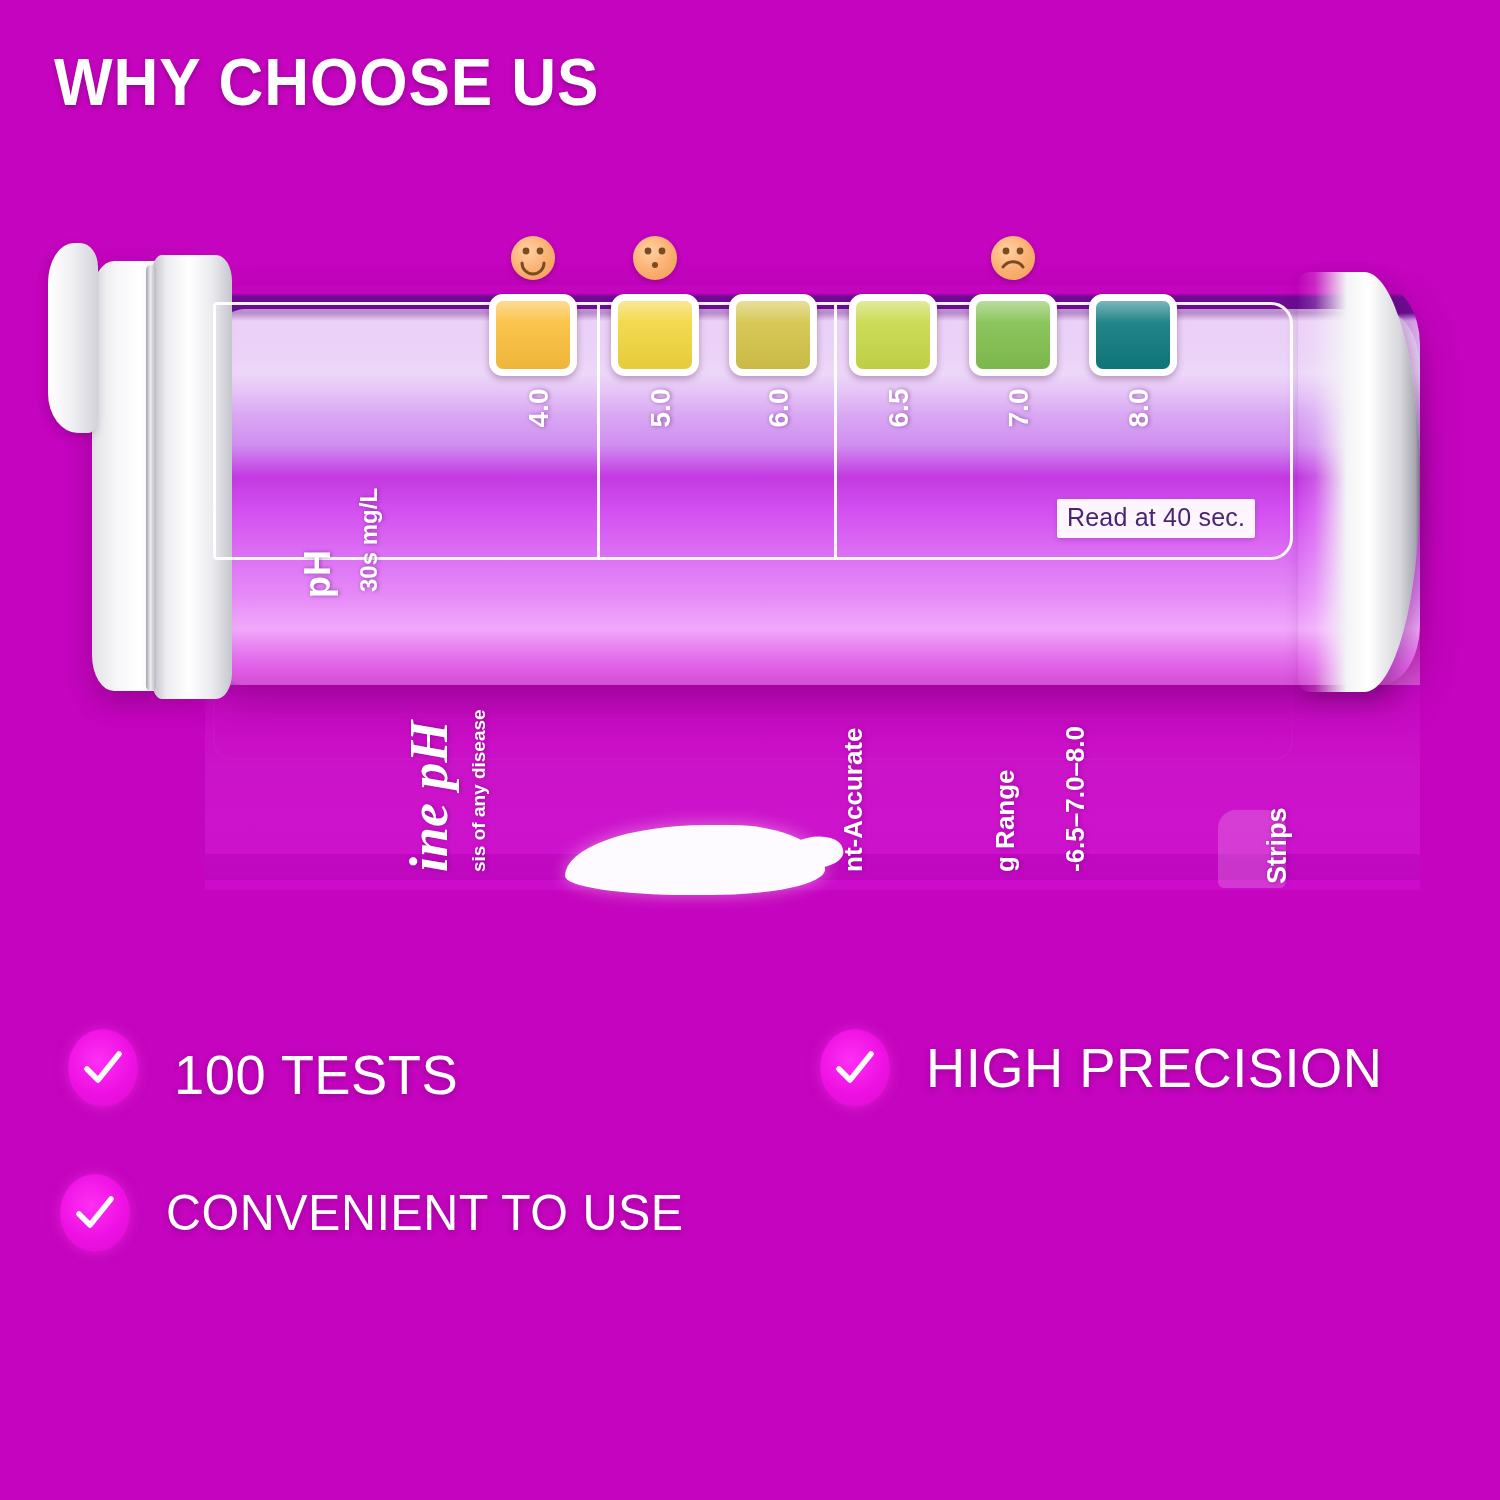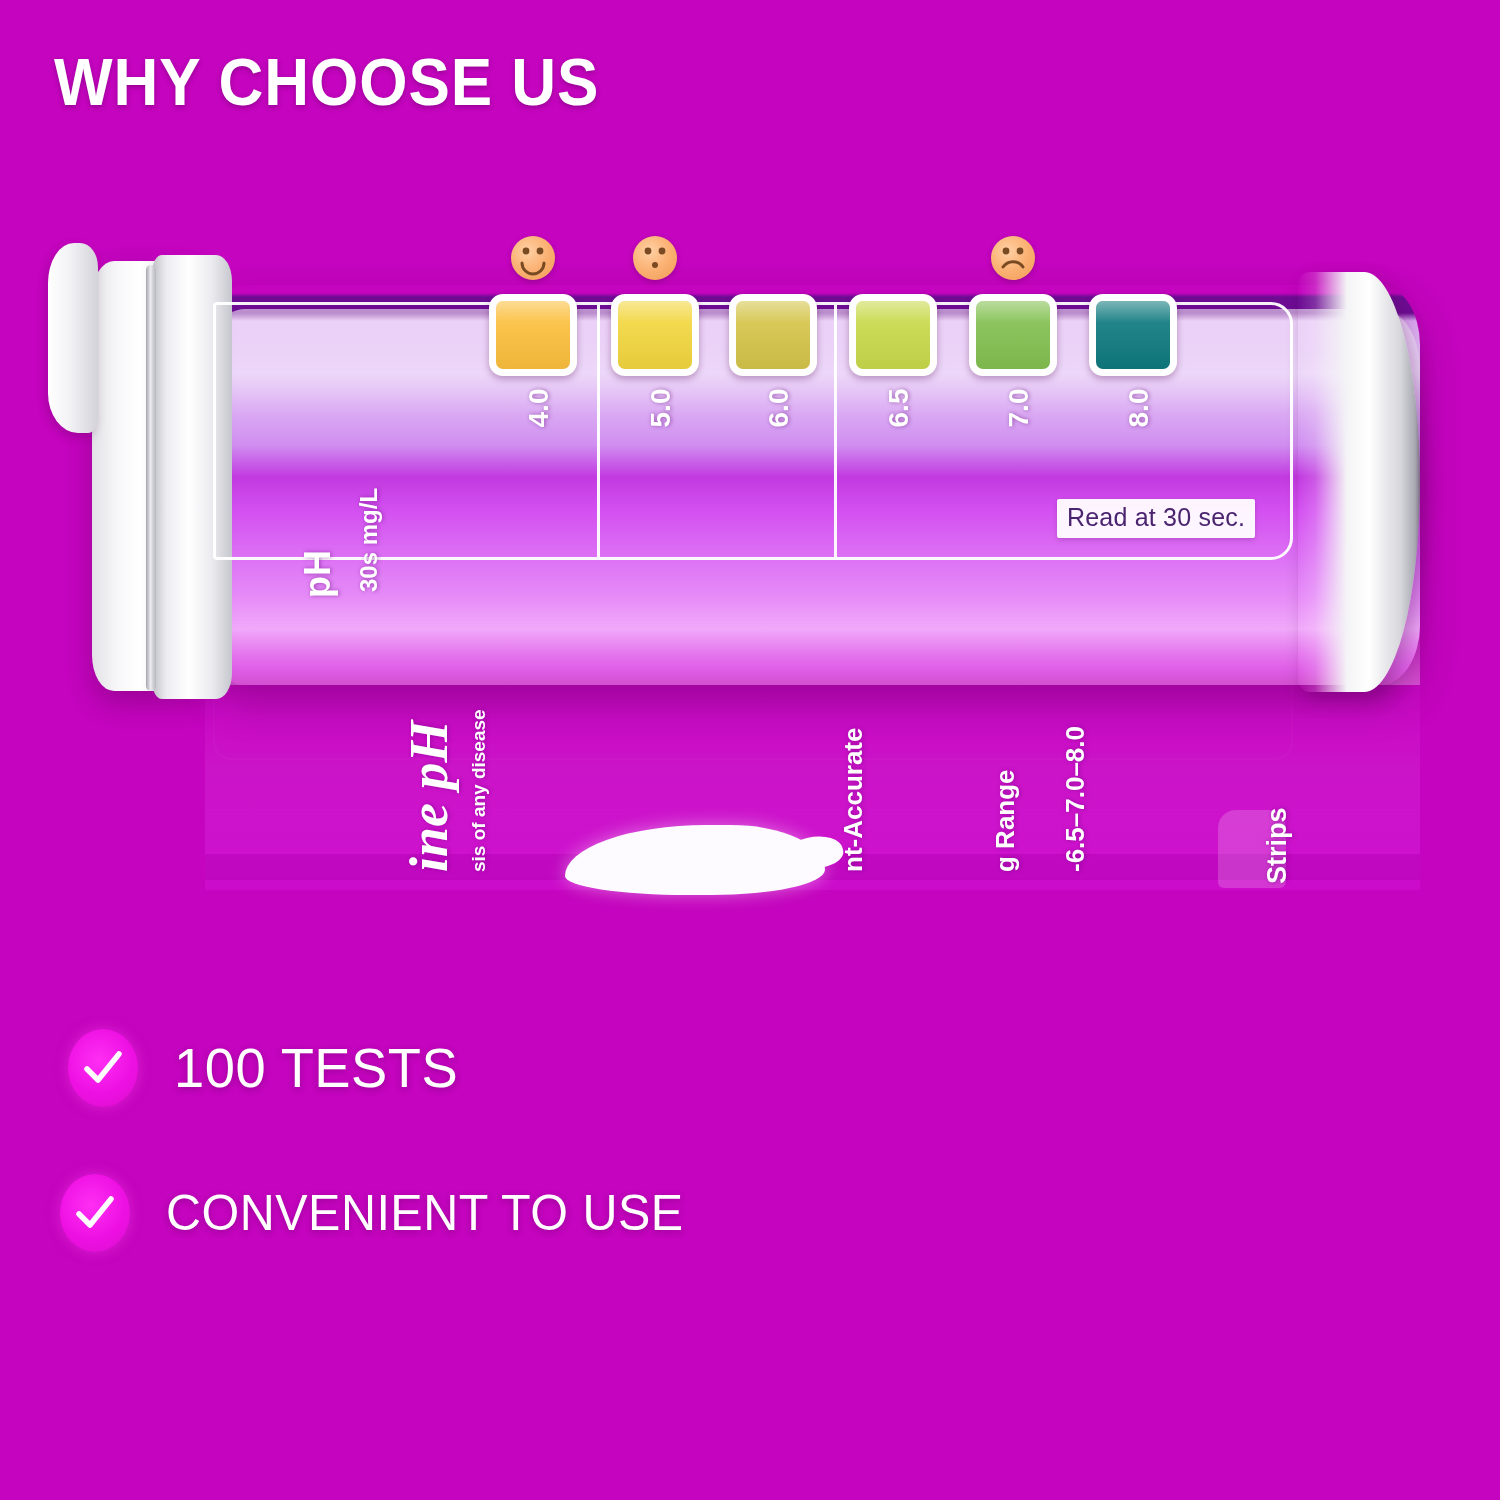--- a/index.html
+++ b/index.html
@@ -247,21 +247,21 @@
 
   
   .benefits{
     position:absolute;left:0;top:995px;width:1500px;
   }
   .brow{
     display:flex;align-items:center;
     height:145px;
   }
   .bcell{display:flex;align-items:center;}
-  .bcell.left{width:760px;padding-left:68px;box-sizing:border-box;}
+  .bcell.left{width:760px;padding-left:68px;box-sizing:border-box;align-items:flex-end;}
   .bcell.right{width:680px;padding-left:60px;box-sizing:border-box;}
 
   .check{
     width:70px;height:78px;border-radius:50%;
     background:radial-gradient(circle at 44% 40%, #ff2ff4 0%, #ee10e3 55%, #d90ecc 100%);
     display:flex;align-items:center;justify-content:center;
     flex:0 0 auto;margin-right:36px;
     box-shadow:0 0 14px rgba(255,60,240,.45);
   }
   .check svg{width:46px;height:46px;display:block;}
@@ -373,21 +373,21 @@
     <div class="swatch-val">7.0</div>
   </div>
 
   <div class="swatch-col" style="left:1088px;">
     <div class="swatch" style="background:#0F7A7E">
         <i></i>
       </div>
     <div class="swatch-val">8.0</div>
   </div>
 
-  <div class="read-tag">Read at 30 sec.</div>
+  <div class="read-tag">Read at 40 sec.</div>
 
   <div class="low-text brand">ine pH</div>
   <div class="low-text tagline">sis of any disease</div>
   <div class="low-text accurate">nt-Accurate</div>
   <div class="low-text range-lbl">g Range</div>
   <div class="low-text range-val">-6.5–7.0–8.0</div>
 
   <div class="strips-badge">
     <span>Strips</span>
   </div>
@@ -397,20 +397,28 @@
 
   <div class="brow">
     <div class="bcell left">
       <div class="check">
         <svg viewBox="0 0 46 46">
             <path d="M7 24 L18 35 L39 9" stroke="#ffffff" stroke-width="5.5" fill="none" stroke-linecap="round" stroke-linejoin="round"></path>
           </svg>
       </div>
       <div class="btext">100 TESTS</div>
     </div>
+    <div class="bcell right">
+      <div class="check">
+        <svg viewBox="0 0 46 46">
+            <path d="M7 24 L18 35 L39 9" stroke="#ffffff" stroke-width="5.5" fill="none" stroke-linecap="round" stroke-linejoin="round"></path>
+          </svg>
+      </div>
+      <div class="btext">HIGH PRECISION</div>
+    </div>
   </div>
 
 
   <div class="brow">
     <div class="bcell right">
       <div class="check">
         <svg viewBox="0 0 46 46">
             <path d="M7 24 L18 35 L39 9" stroke="#ffffff" stroke-width="5.5" fill="none" stroke-linecap="round" stroke-linejoin="round"></path>
           </svg>
       </div>

